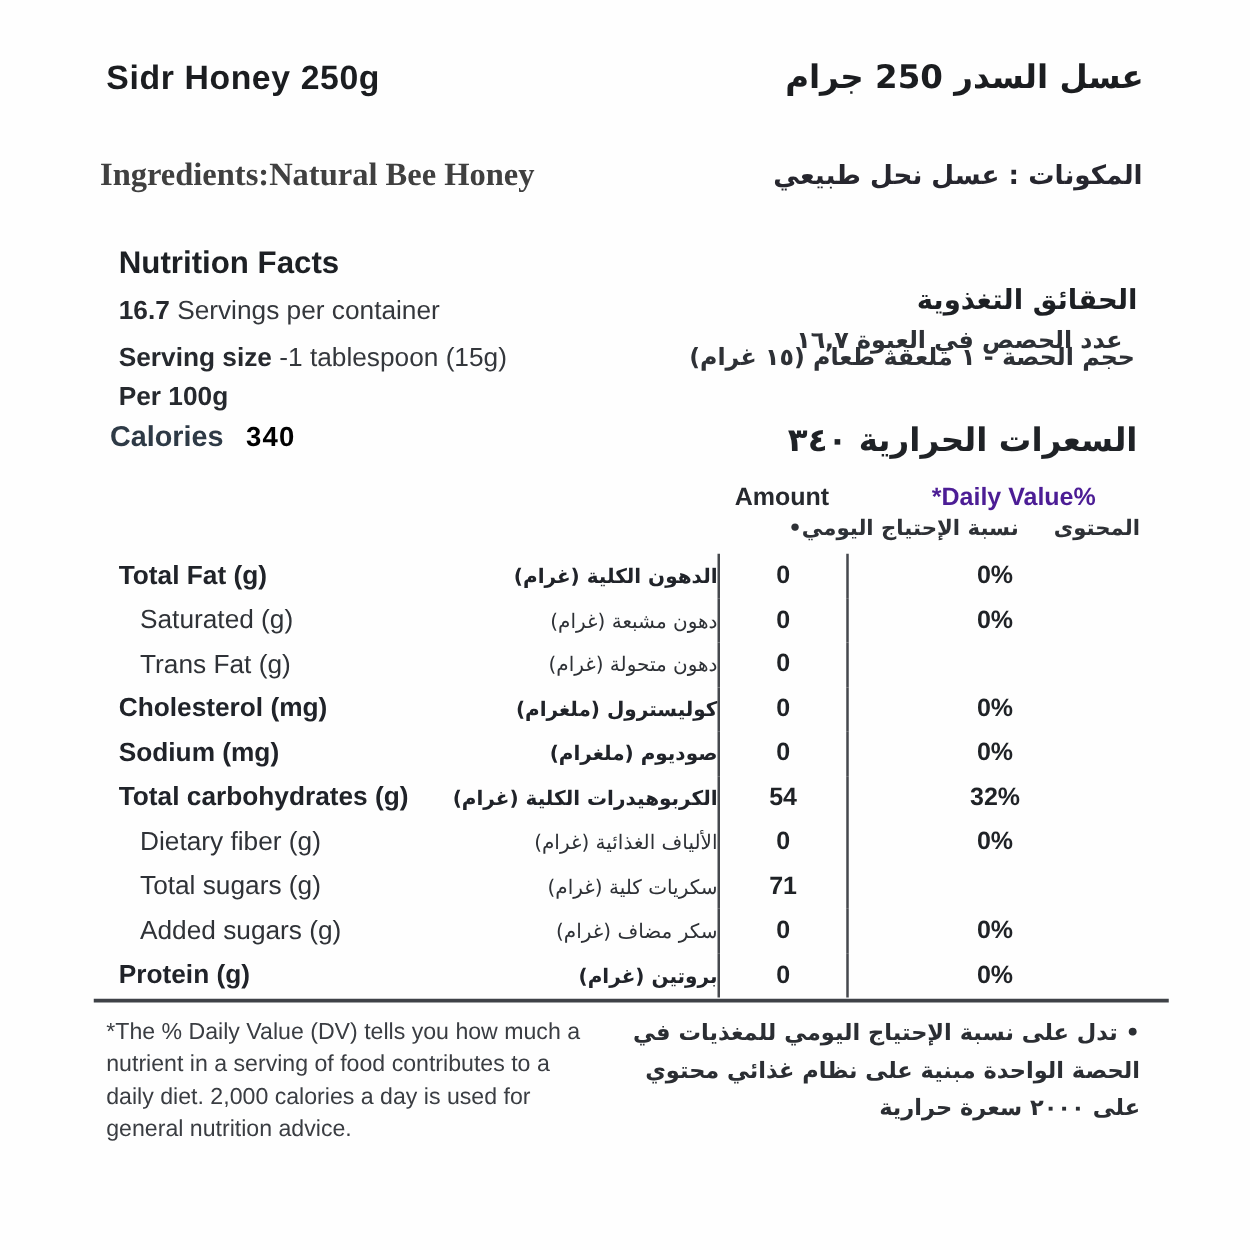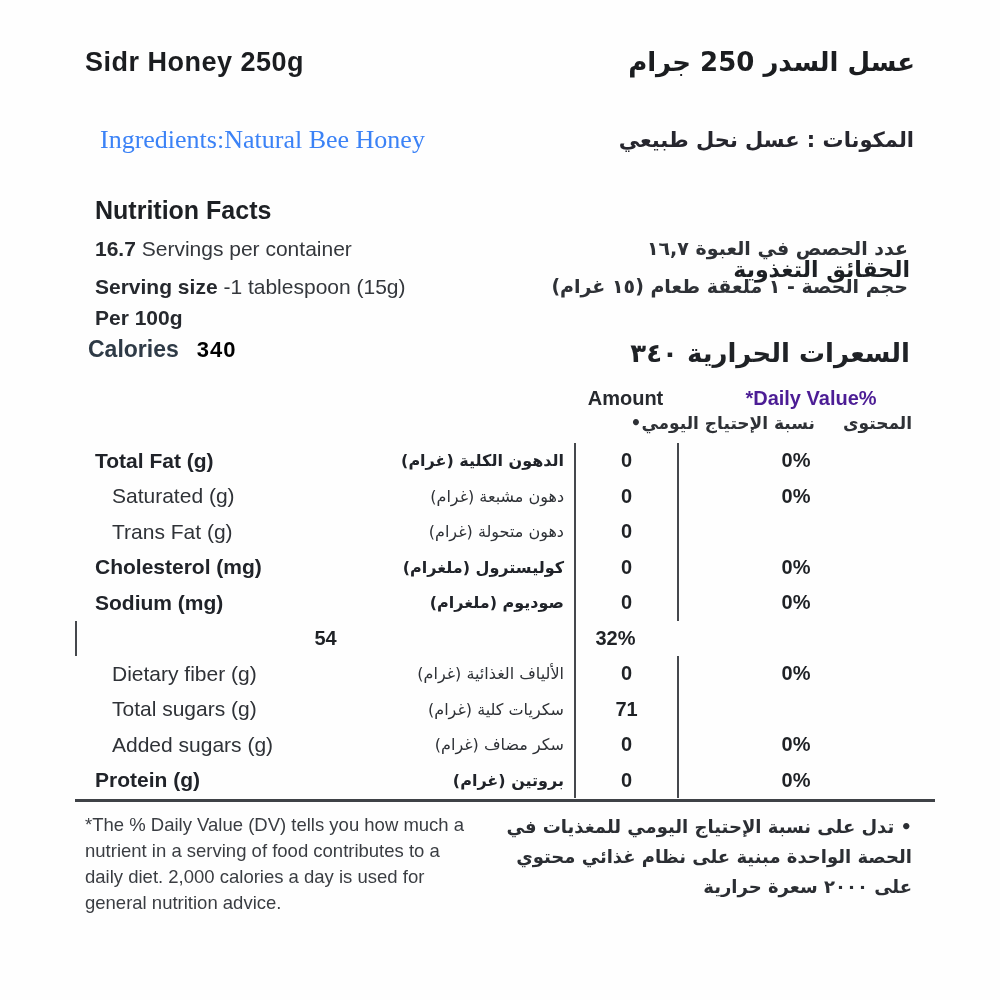--- a/index.html
+++ b/index.html
@@ -13,29 +13,29 @@
   #page{position:relative;width:1000px;height:1000px;background:#fefefe;overflow:hidden;}
 
   .ar{font-family:"DejaVu Sans", sans-serif;direction:rtl;}
 
   
   .title-row{position:absolute;left:85px;right:85px;top:47px;display:flex;justify-content:space-between;align-items:flex-start;}
   .title-en{font-size:27px;font-weight:bold;color:#1b1d20;letter-spacing:.5px;}
   .title-ar{font-size:26px;font-weight:bold;color:#1b1d20;}
 
   .ingredients-row{position:absolute;left:80px;right:86px;top:125px;display:flex;justify-content:space-between;align-items:flex-start;}
-  .ingredients-en{font-family:"Liberation Serif", serif;font-weight:normal;font-size:26px;color:#3b82f6;margin-left:20px;}
+  .ingredients-en{font-family:"Liberation Serif", serif;font-weight:bold;font-size:26px;color:#404040;}
   .ingredients-ar{font-size:21px;font-weight:bold;color:#26262e;margin-top:3px;}
 
   
-  .nf-heading-row{position:absolute;left:95px;right:90px;top:196px;display:flex;justify-content:space-between;flex-direction:column;}
+  .nf-heading-row{position:absolute;left:95px;right:90px;top:196px;display:flex;justify-content:space-between;}
   .nf-heading-en{font-size:25px;font-weight:bold;color:var(--ink-strong);}
   .nf-heading-ar{font-size:22px;font-weight:bold;color:var(--ink-strong);margin-top:32px;}
 
-  .servings-row{position:absolute;left:95px;right:92px;top:237px;display:flex;justify-content:space-between;}
+  .servings-row{position:absolute;left:95px;right:102px;top:237px;display:flex;justify-content:flex-start;flex-direction:column;}
   .servings-en{font-size:21px;color:#34373c;}
   .servings-en b{color:#26292e;}
   .servings-ar{font-size:19px;font-weight:bold;color:#2e3136;}
 
   .serving-size-row{position:absolute;left:95px;right:92px;top:271px;display:flex;justify-content:space-between;}
   .ss-en{font-size:21px;color:#34373c;line-height:31px;}
   .ss-en .b{font-weight:bold;color:#26292e;}
   .ss-ar{font-size:19px;font-weight:bold;color:#2e3136;text-align:right;line-height:31px;}
 
   
@@ -47,21 +47,21 @@
   
   .colhead-amount{position:absolute;left:574px;top:387px;width:103px;text-align:center;font-size:20px;font-weight:bold;color:#26292e;}
   .colhead-dv{position:absolute;left:687px;top:387px;width:248px;text-align:center;font-size:20px;font-weight:bold;color:#4c1d95;}
   .colhead-ar-row{position:absolute;right:88px;top:413px;display:flex;gap:28px;align-items:baseline;}
   .colhead-ar-dv{font-size:17px;font-weight:bold;color:#2e3136;direction:ltr;font-family:"DejaVu Sans", sans-serif;}
   .colhead-ar-amount{font-size:17px;font-weight:bold;color:#2e3136;}
 
   
   .nf-table{position:absolute;left:75px;top:443px;width:860px;}
   .t-row{display:grid;grid-template-columns:499px 103px 258px;height:35.5px;align-items:center;}
-  .c-label{display:flex;align-items:center;padding-left:20px;padding-right:10px;height:100%;justify-content:space-between;}
+  .c-label{display:flex;align-items:center;padding-left:20px;height:100%;justify-content:space-between;}
   .c-label .en{font-size:21px;color:#2f3237;}
   .c-label .ar-label{margin-left:auto;font-size:16px;color:#2e3136;font-family:"DejaVu Sans", sans-serif;direction:rtl;}
   .t-row.indent .c-label{padding-left:37px;}
   .t-row.bold .c-label .en{font-weight:bold;color:#202329;}
   .t-row.bold .c-label .ar-label{font-weight:bold;color:#202329;}
   .c-amount{height:100%;display:flex;align-items:center;justify-content:center;border-left:2px solid var(--rule);font-size:20px;font-weight:600;color:#1f2226;}
   .c-dv{height:100%;display:flex;align-items:center;justify-content:center;border-left:2px solid var(--rule);padding-right:22px;font-size:20px;font-weight:600;color:#1f2226;}
   .table-bottom-rule{position:absolute;left:75px;top:799px;width:860px;height:3px;background:#3f4247;}
 
   
@@ -153,20 +153,24 @@
   </div>
       <div class="t-row bold">
     <div class="c-label">
       <span class="en">Sodium (mg)</span>
       <span class="ar-label">صوديوم (ملغرام)</span>
     </div>
     <div class="c-amount">0</div>
     <div class="c-dv">0%</div>
   </div>
       <div class="t-row bold">
+    <div class="c-label">
+      <span class="en">Total carbohydrates (g)</span>
+      <span class="ar-label">الكربوهيدرات الكلية (غرام)</span>
+    </div>
     <div class="c-amount">54</div>
     <div class="c-dv">32%</div>
   </div>
       <div class="t-row indent">
     <div class="c-label">
       <span class="en">Dietary fiber (g)</span>
       <span class="ar-label">الألياف الغذائية (غرام)</span>
     </div>
     <div class="c-amount">0</div>
     <div class="c-dv">0%</div>

